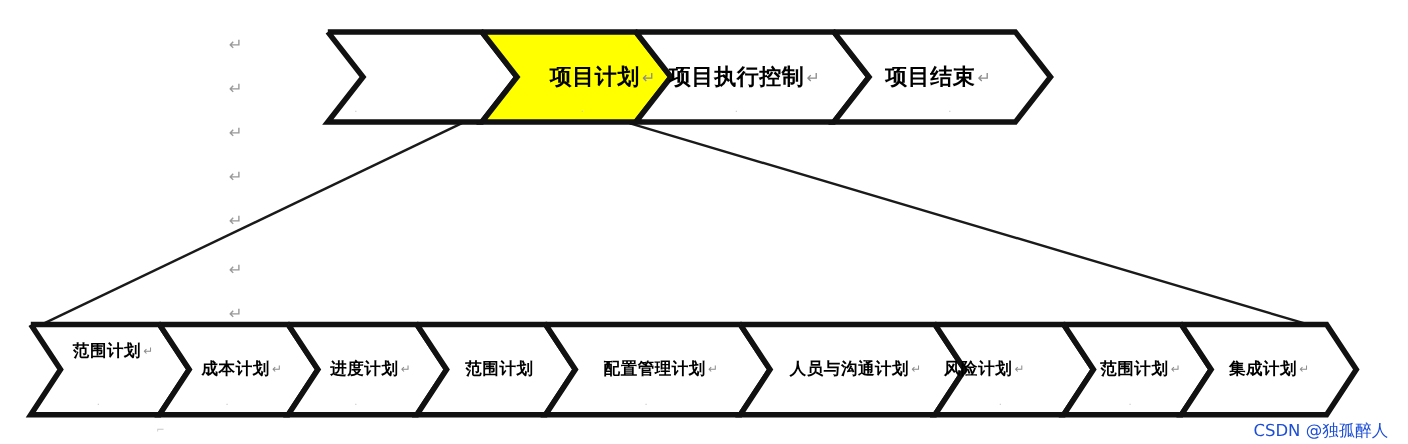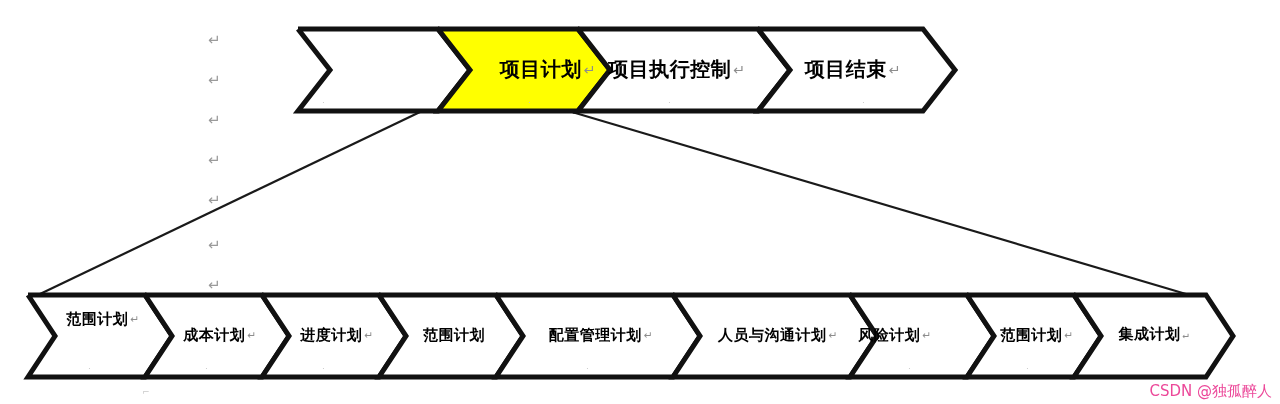--- a/index.html
+++ b/index.html
@@ -66,23 +66,23 @@
   }
   .ret-inline {
     color: #8d8d8d;
     font-weight: normal;
     font-size: 0.72em;
     padding-left: 2px;
     vertical-align: 0.05em;
   }
   .watermark {
     position: absolute;
-    right: 8px;
+    right: 18px;
     bottom: 4px;
-    color: #ec4899;
+    color: #1d4ed8;
     font-size: 15px;
     line-height: 17px;
     font-family: "DejaVu Sans", "Liberation Sans", sans-serif;
     white-space: nowrap;
     user-select: none;
     margin-top: 24px;
   }
   .tiny-dot {
     position: absolute;
     color: #c9c9c9;
@@ -177,21 +177,21 @@
   </svg>
 
   <div class="chev-label bot-label" style="left:55px; top:312px; width:96px;"><span>范围计划</span><span class="ret-inline">↵</span></div>
   <div class="chev-label bot-label" style="left:172px; top:328px; width:96px;"><span>成本计划</span><span class="ret-inline">↵</span></div>
   <div class="chev-label bot-label" style="left:289px; top:328px; width:96px;"><span>进度计划</span><span class="ret-inline">↵</span></div>
   <div class="chev-label bot-label" style="left:406px; top:328px; width:96px;"><span>范围计划</span></div>
   <div class="chev-label bot-label" style="left:700px; top:328px; width:156px;"><span>人员与沟通计划</span><span class="ret-inline">↵</span></div>
   <div class="chev-label bot-label" style="left:523px; top:328px; width:156px;"><span>配置管理计划</span><span class="ret-inline">↵</span></div>
   <div class="chev-label bot-label" style="left:847px; top:328px; width:96px;"><span>风险计划</span><span class="ret-inline">↵</span></div>
   <div class="chev-label bot-label" style="left:994px; top:328px; width:86px;"><span>范围计划</span><span class="ret-inline">↵</span></div>
-  <div class="chev-label bot-label" style="left:1101px; top:328px; width:106px;font-family:Liberation Mono, monospace;"><span>集成计划</span><span class="ret-inline">↵</span></div>
+  <div class="chev-label bot-label" style="left:1101px; top:328px; width:106px;"><span>集成计划</span><span class="ret-inline">↵</span></div>
 
   <div class="pilcrow" style="left:208px; top:33px;">↵</div>
   <div class="pilcrow" style="left:208px; top:73px;">↵</div>
   <div class="pilcrow" style="left:208px; top:113px;">↵</div>
   <div class="pilcrow" style="left:208px; top:153px;">↵</div>
   <div class="pilcrow" style="left:208px; top:193px;">↵</div>
   <div class="pilcrow" style="left:208px; top:238px;">↵</div>
   <div class="pilcrow" style="left:208px; top:278px;">↵</div>
 
   <span class="tiny-dot" style="left:322px; top:96px;">.</span>

